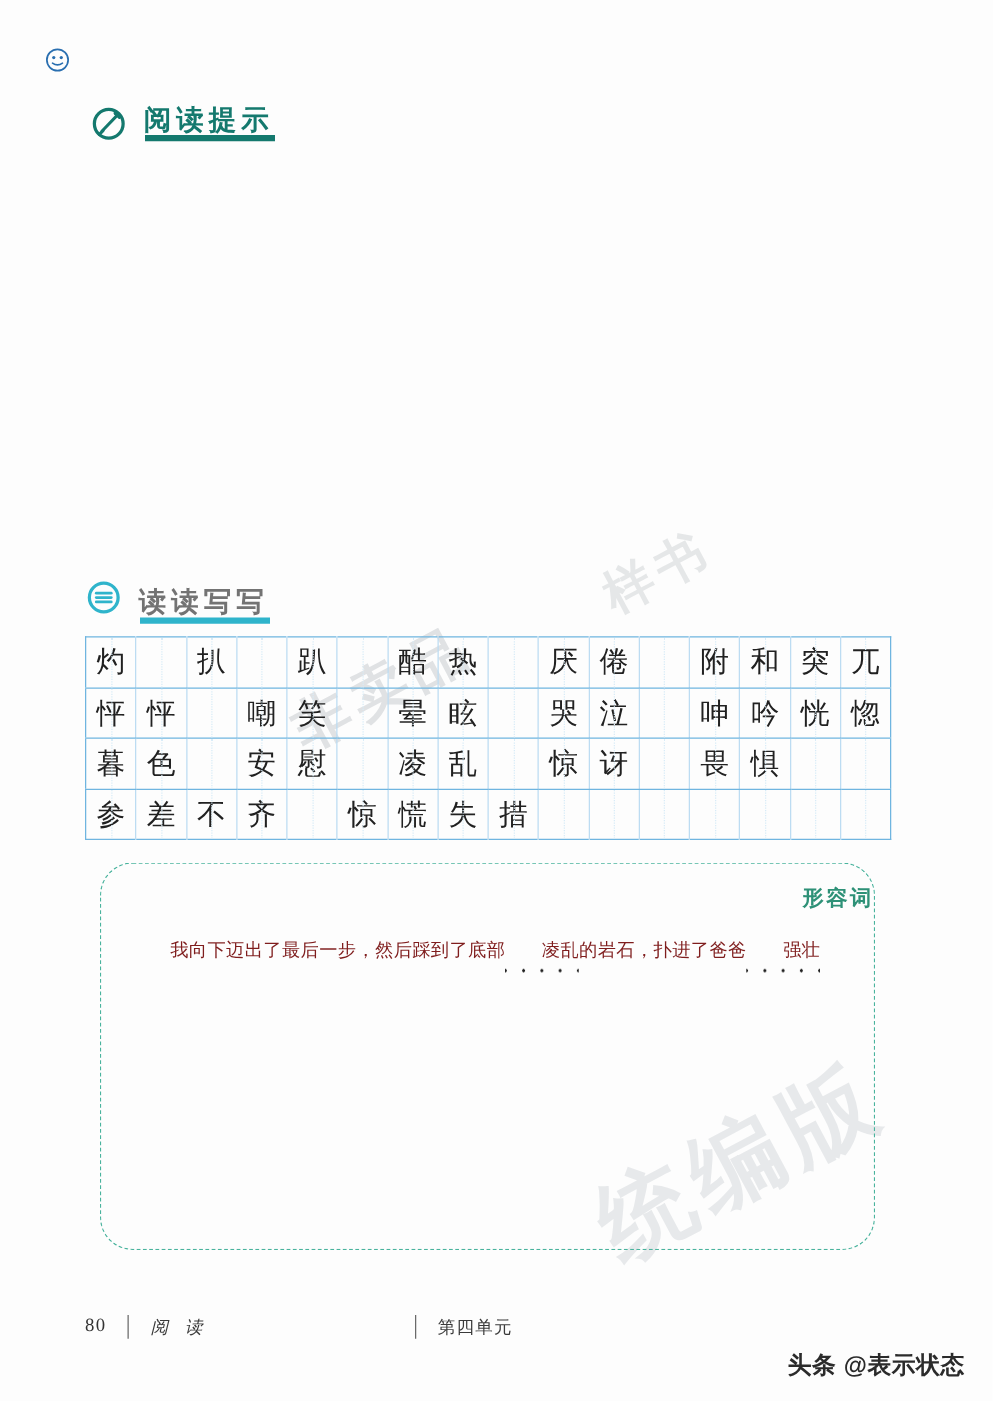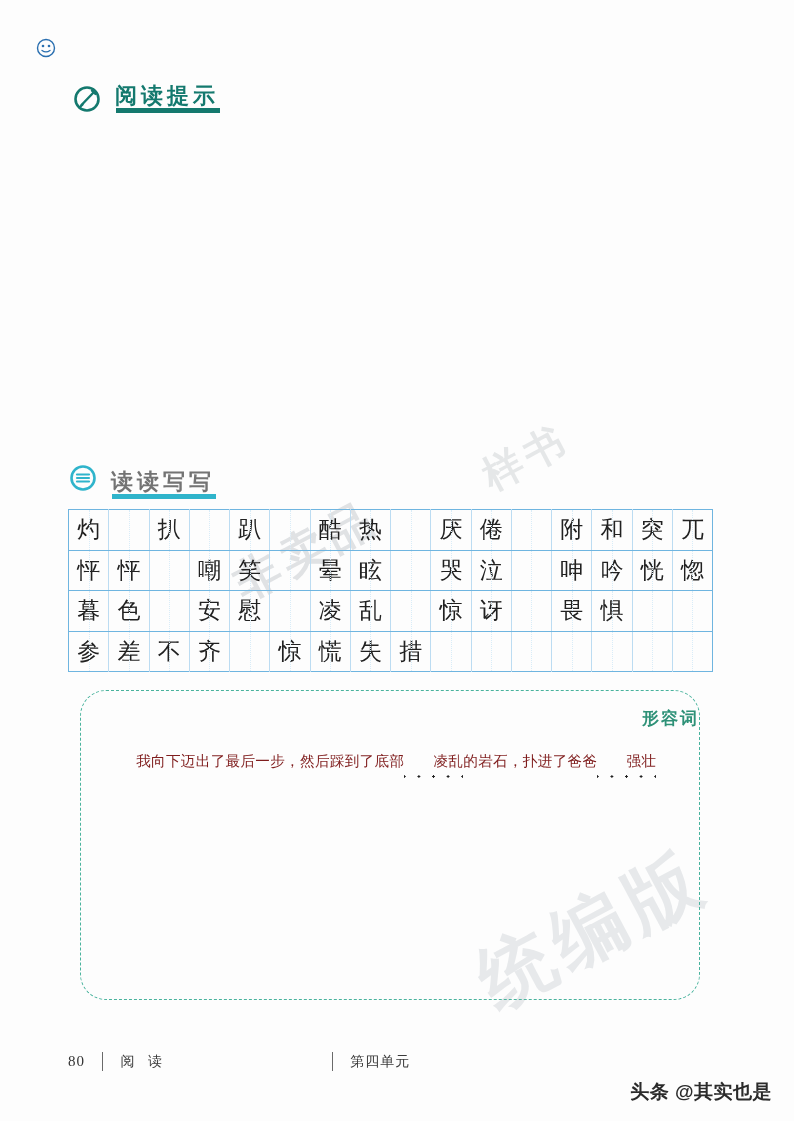--- a/index.html
+++ b/index.html
@@ -195,21 +195,21 @@
     letter-spacing: 1px;
   }
   .footer .pg-num { font-size: 15px; color: #333; }
   .footer .bar {
     display: inline-block;
     width: 1.4px;
     height: 19px;
     background: #6a6a6a;
     margin: 0 17px;
   }
-  .footer .f-read { letter-spacing: 5px; }
+  .footer .f-read { letter-spacing: 5px; font-style: italic; }
   .footer .spacer { flex: 0 0 148px; }
   .footer .f-unit { letter-spacing: 1px; }
 
   
   .wm {
     position: absolute;
     color: rgba(110, 122, 132, 0.20);
     font-family: "Liberation Sans", sans-serif;
     font-weight: 700;
     white-space: nowrap;
@@ -383,15 +383,15 @@
 
   <div class="footer">
     <span class="pg-num">80</span>
     <span class="bar"></span>
     <span class="f-read">阅 读</span>
     <span class="spacer"></span>
     <span class="bar"></span>
     <span class="f-unit">第四单元</span>
   </div>
 
-  <div class="brand">头条 @其实也是</div>
+  <div class="brand">头条 @表示状态</div>
 
 </div>
 
 </body></html>

